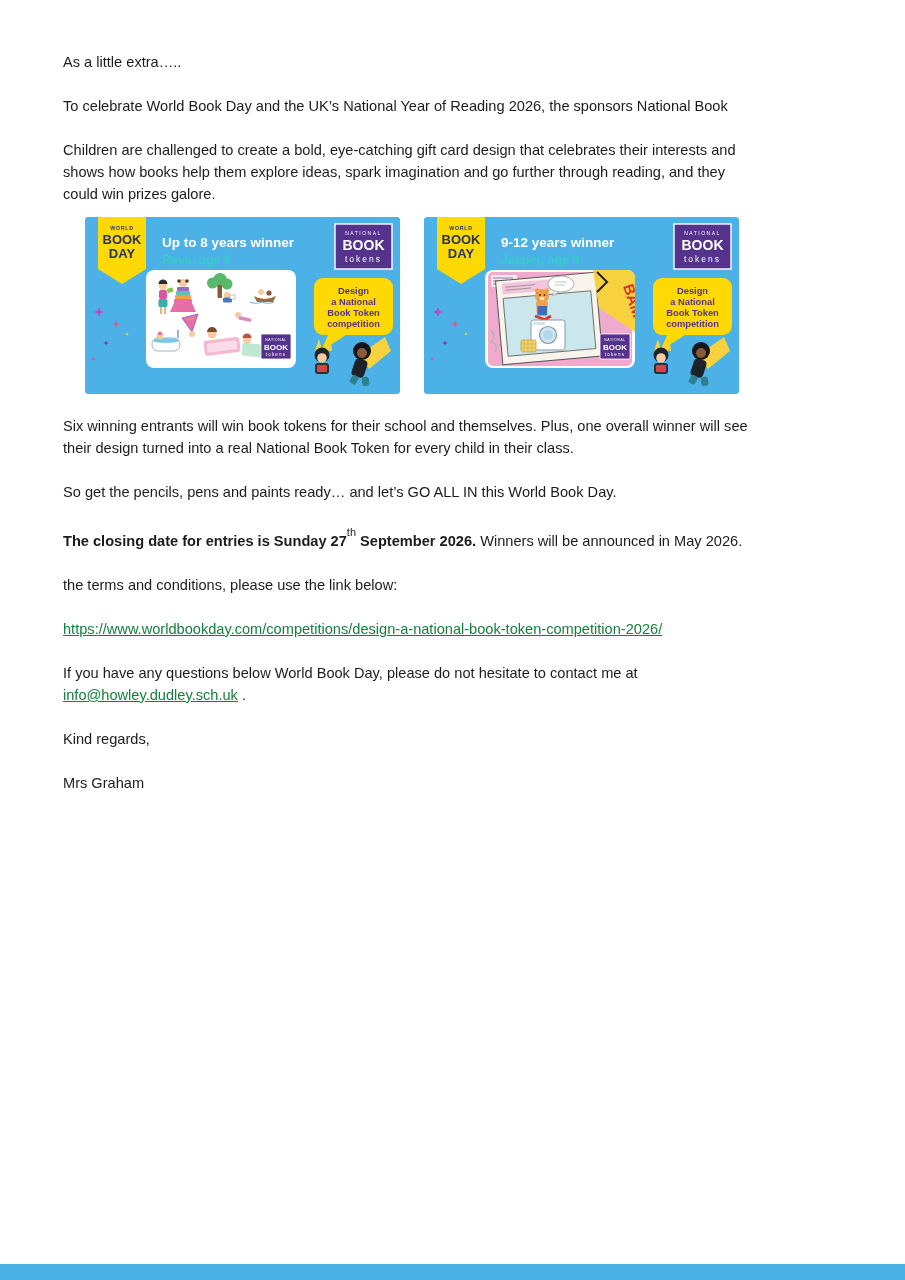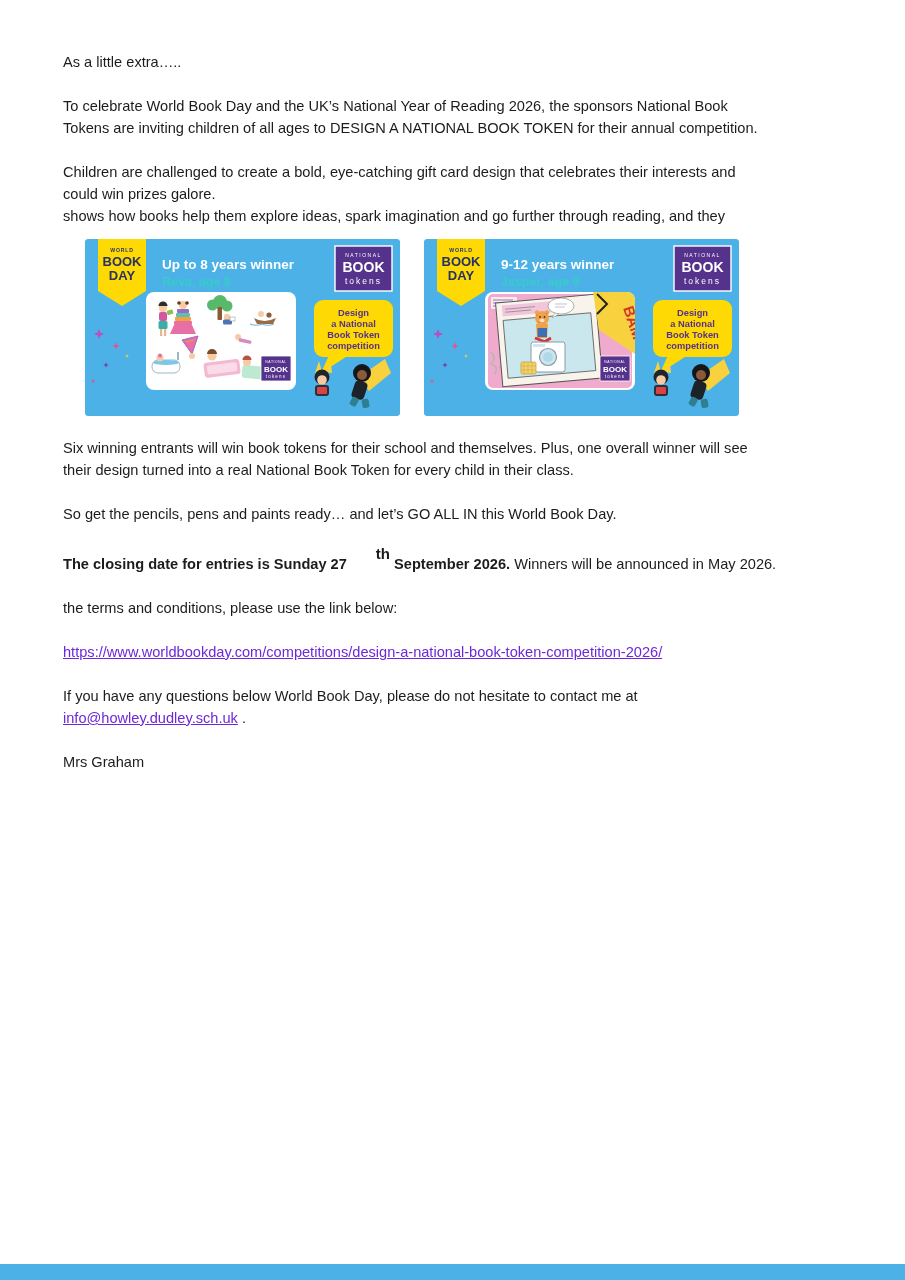--- a/index.html
+++ b/index.html
@@ -11,49 +11,48 @@
     position:relative;width:905px;height:1280px;background:#ffffff;overflow:hidden;
     color:#1c1c1c;
   }
   .content{
     position:absolute;left:63px;top:51px;width:800px;
     font-size:14.6px;line-height:22px;
   }
   .para{margin:0 0 22px 0;}
   .line{display:block;white-space:nowrap;}
   .para strong{font-weight:bold;}
-  sup.ord{font-size:15px;position:relative;top:-4.5px;font-weight:bold;margin-left:29px;}
-  a.doclink{color:#6d28d9;text-decoration:underline;cursor:pointer;}
+  sup.ord{font-size:11px;position:relative;top:-4.5px;font-weight:normal;}
+  a.doclink{color:#15803d;text-decoration:underline;cursor:pointer;}
   .cards-row{
     margin:12px 0 21px 22px;display:flex;gap:24px;
   }
   .card-svg{display:block;border-radius:3px;}
   .bottom-bar{
     position:absolute;left:0;right:0;bottom:0;height:16px;background:#4bb1e6;
   }
 </style>
 </head>
 <body>
 
 <div class="page">
   <div class="content">
 
     <p class="para">
       <span class="line">As a little extra…..</span>
     </p>
 
     <p class="para">
       <span class="line">To celebrate World Book Day and the UK’s National Year of Reading 2026, the sponsors National Book</span>
-      <span class="line">Tokens are inviting children of all ages to DESIGN A NATIONAL BOOK TOKEN for their annual competition.</span>
     </p>
 
     <p class="para" style="margin-bottom:0;">
       <span class="line">Children are challenged to create a bold, eye-catching gift card design that celebrates their interests and</span>
+      <span class="line">shows how books help them explore ideas, spark imagination and go further through reading, and they</span>
       <span class="line">could win prizes galore.</span>
-      <span class="line">shows how books help them explore ideas, spark imagination and go further through reading, and they</span>
     </p>
 
     <div class="cards-row">
 
       <svg class="card-svg" width="315" height="177" viewBox="0 0 315 177" xmlns="http://www.w3.org/2000/svg">
         <defs>
             <clipPath id="cardclipA">
               <rect x="0" y="0" width="150" height="98" rx="8"></rect>
             </clipPath>
           </defs>
@@ -304,20 +303,23 @@
 
     <p class="para">
       <span class="line"><a class="doclink" href="#">https://www.worldbookday.com/competitions/design-a-national-book-token-competition-2026/</a></span>
     </p>
 
     <p class="para">
       <span class="line">If you have any questions below World Book Day, please do not hesitate to contact me at</span>
       <span class="line"><a class="doclink" href="#">info@howley.dudley.sch.uk</a><span> .</span></span>
     </p>
 
+    <p class="para">
+      <span class="line">Kind regards,</span>
+    </p>
 
     <p class="para">
       <span class="line">Mrs Graham</span>
     </p>
 
   </div>
 
   <div class="bottom-bar"></div>
 </div>
 

